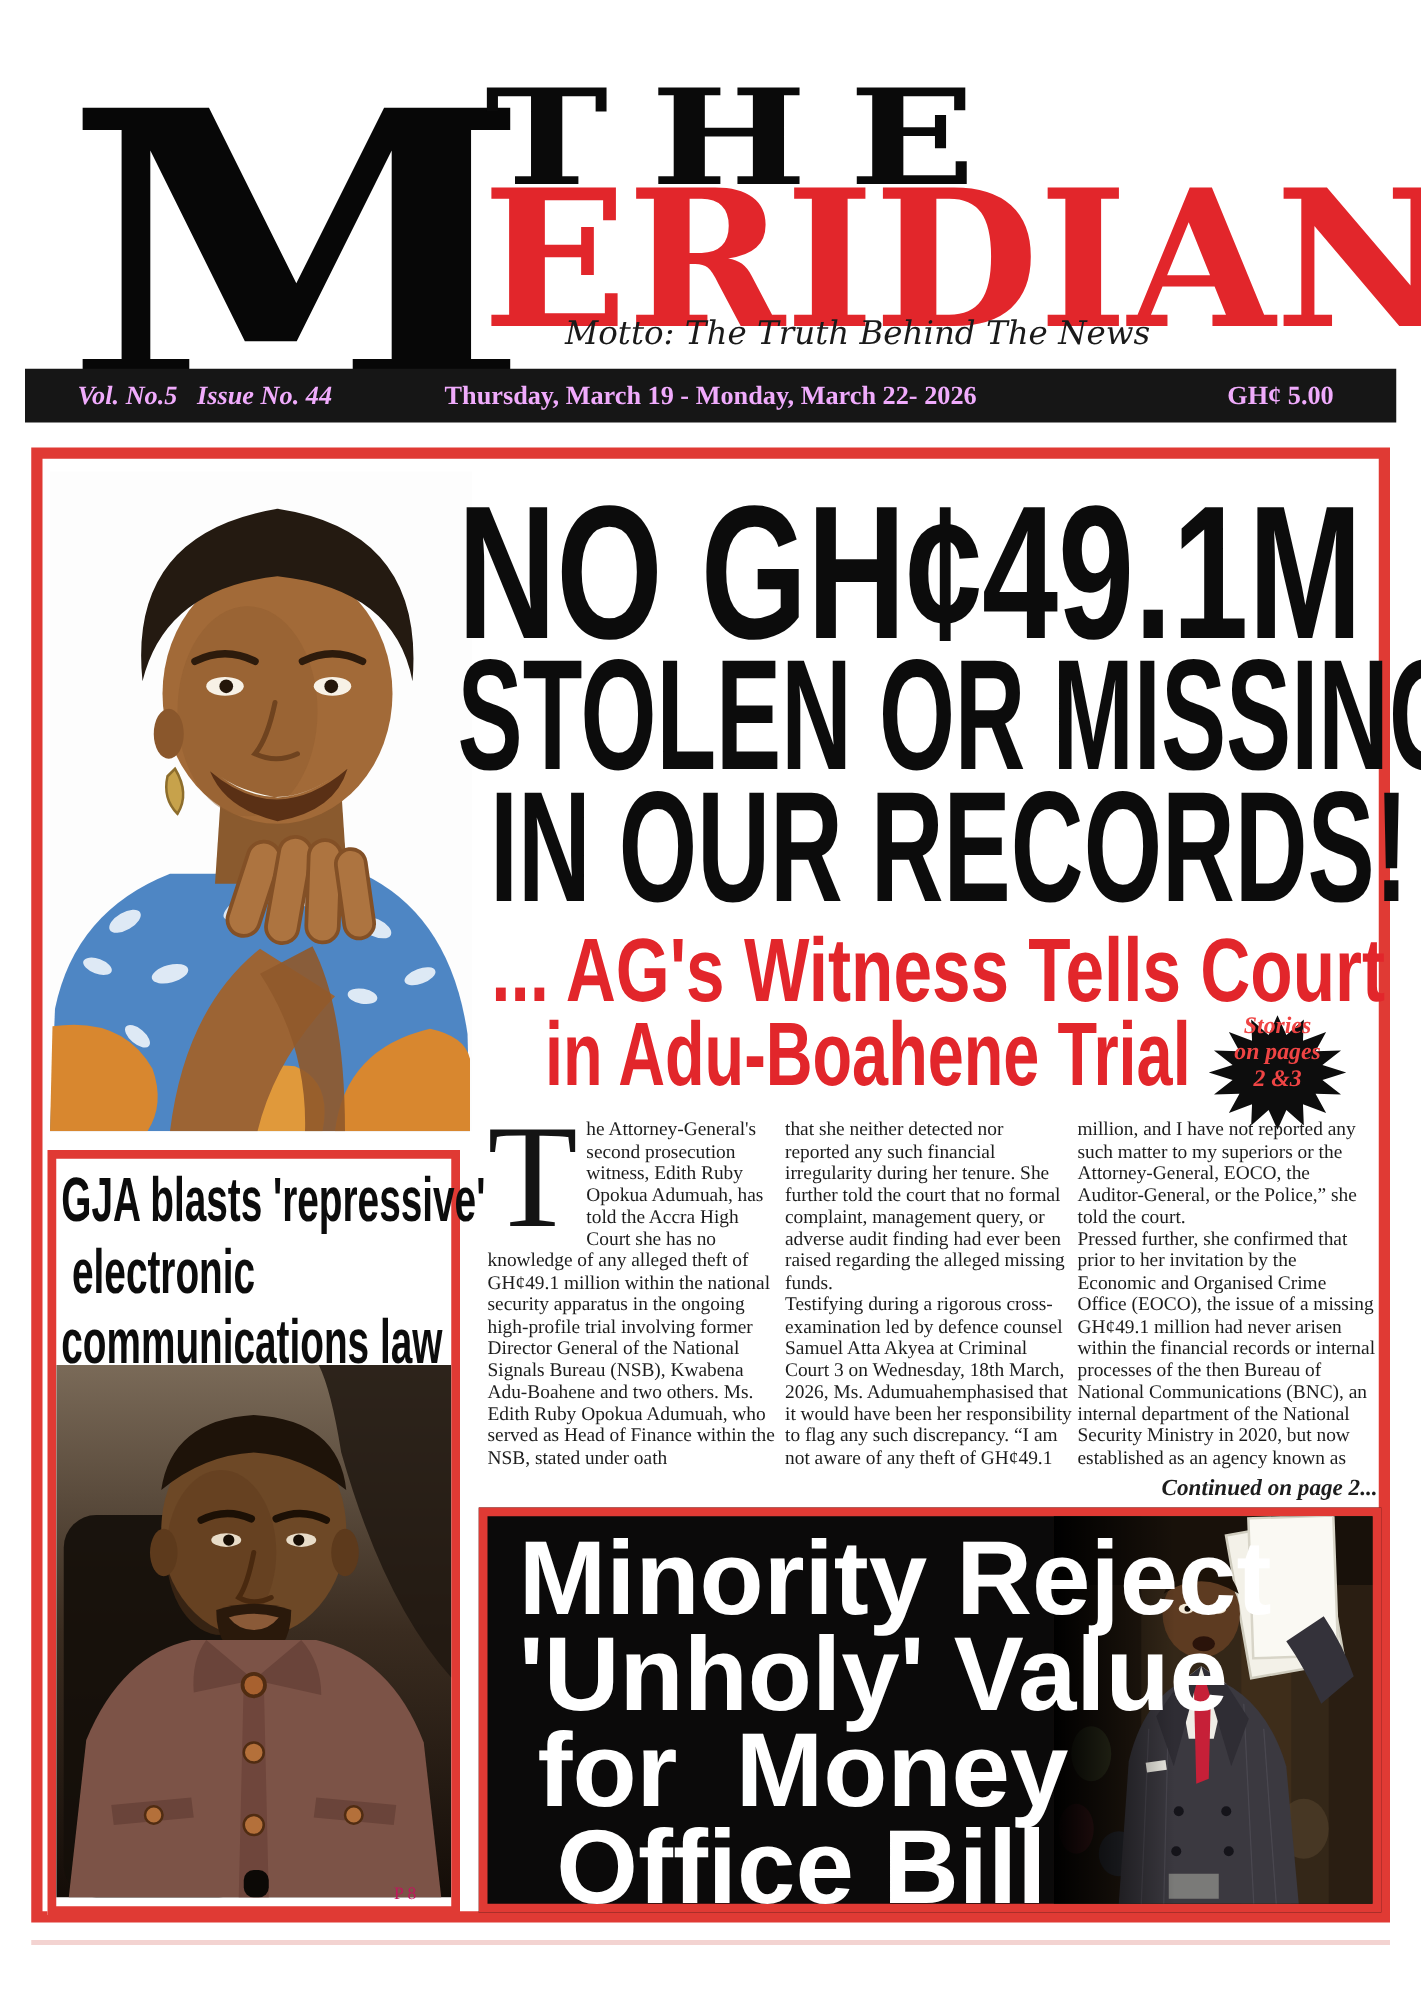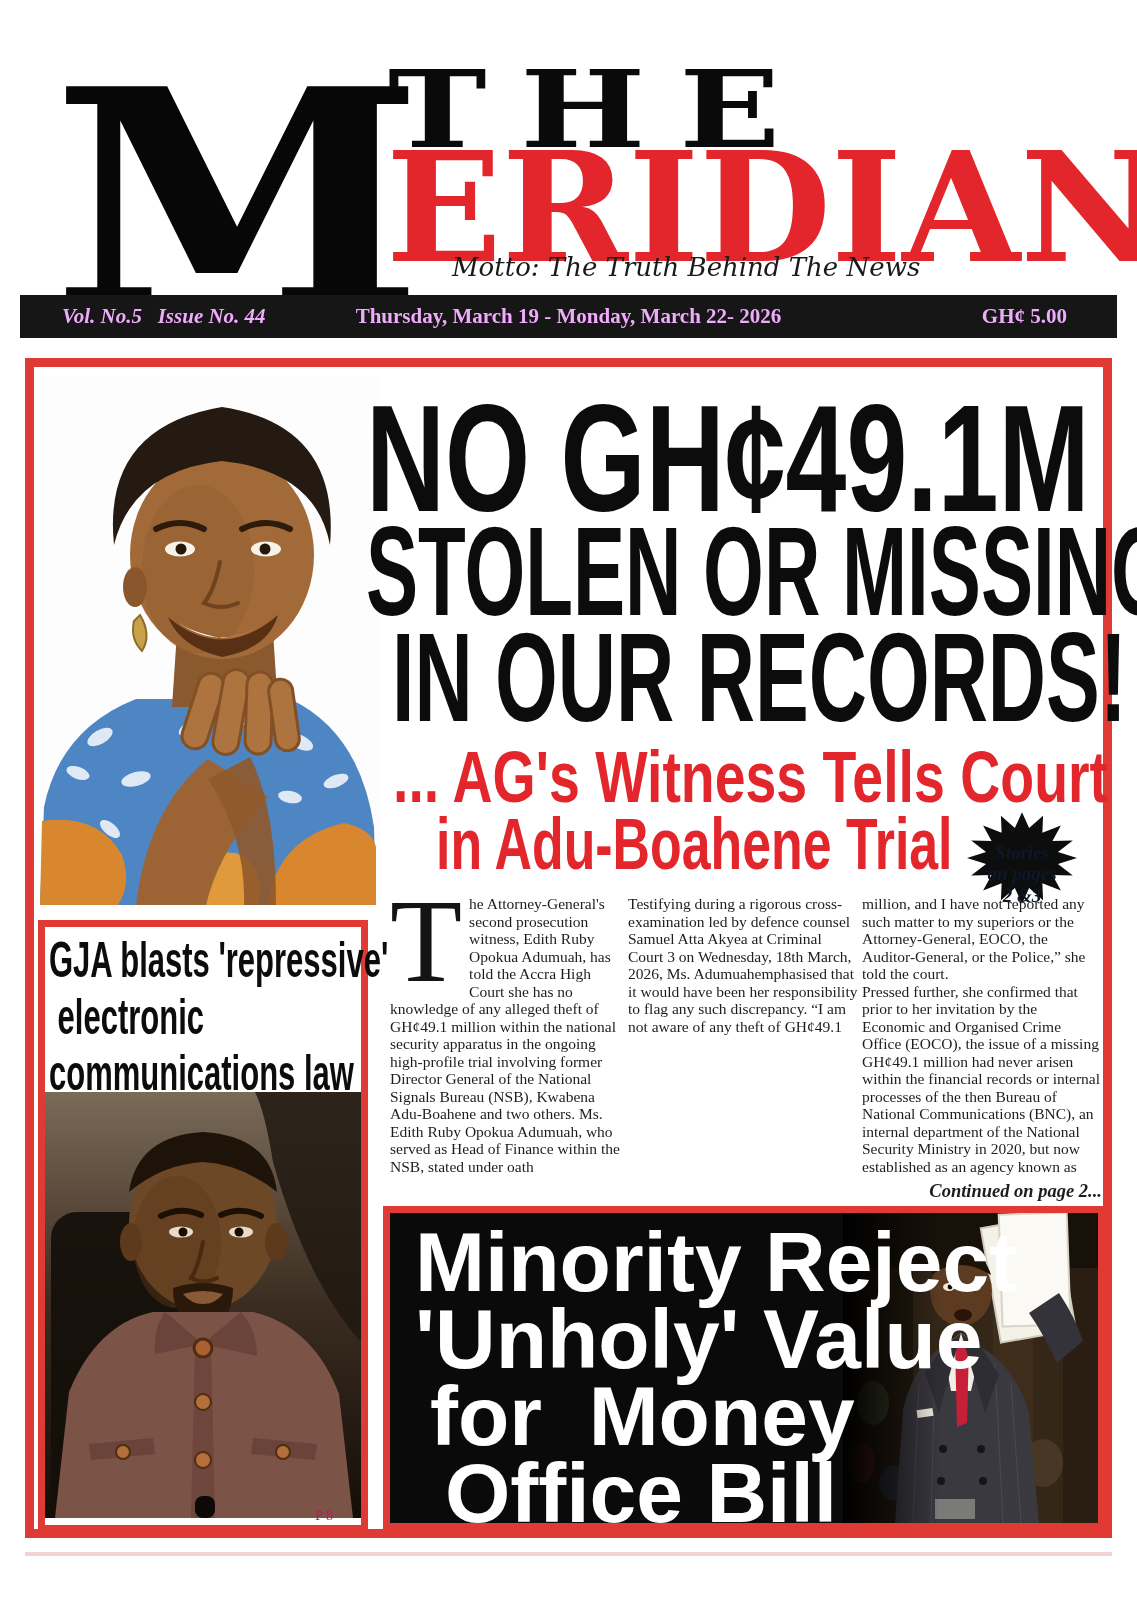--- a/index.html
+++ b/index.html
@@ -48,21 +48,21 @@
   }
   .hl1 { left:366px; top:382px; font-size:152px; transform:scaleX(0.72); }
   .hl2 { left:366px; top:509px; font-size:126px; transform:scaleX(0.62); }
   .hl3 { left:392px; top:615px; font-size:126px; transform:scaleX(0.64); }
   .sh1 { left:393px; top:741px; font-size:72px; transform:scaleX(0.77); color:#e2262b; }
   .sh2 { left:436px; top:808px; font-size:72px; transform:scaleX(0.72); color:#e2262b; }
   
   .burst-wrap { left:966px; top:810px; width:112px; height:96px; }
   .burst-text {
     left:966px; top:810px; width:112px; height:96px; display:flex; flex-direction:column;
-    align-items:center; justify-content:flex-end; color:#0f172a;
+    align-items:center; justify-content:flex-start; color:#ef4444;
     font-family:"Liberation Serif", serif; font-weight:bold; font-style:italic;
     font-size:19px; line-height:1.12; text-align:center;
   }
   
   .col {
     top:895px; font-size:15.5px; line-height:1.13; color:#1d1d1d;
     font-family:"Liberation Serif", serif;
   }
   .col p { margin:0; white-space:pre-wrap; }
   .col1 { left:390px; width:232px; }
@@ -175,20 +175,21 @@
   <div class="abs burst-text">
     <div>Stories</div>
     <div>on pages</div>
     <div>2 &amp;3</div>
   </div>
 
   <div class="abs col col1">
     <p><span class="dropcap">T</span><span>he Attorney-General's second prosecution witness, Edith Ruby Opokua Adumuah, has told the Accra High Court she has no knowledge of any alleged theft of GH¢49.1 million within the national security apparatus in the ongoing high-profile trial involving former Director General of the National Signals Bureau (NSB), Kwabena Adu-Boahene and two others. Ms. Edith Ruby Opokua Adumuah, who served as Head of Finance within the NSB, stated under oath</span></p>
   </div>
   <div class="abs col col2">
+    <p>that she neither detected nor reported any such financial irregularity during her tenure. She further told the court that no formal complaint, management query, or adverse audit finding had ever been raised regarding the alleged missing funds.</p>
     <p>Testifying during a rigorous cross-examination led by defence counsel Samuel Atta Akyea at Criminal Court 3 on Wednesday, 18th March,  2026, Ms. Adumuahemphasised that it would have been her responsibility to flag any such discrepancy. “I am not aware of any theft of GH¢49.1</p>
   </div>
   <div class="abs col col3">
     <p>million, and I have not reported any such matter to my superiors or the Attorney-General, EOCO, the Auditor-General, or the Police,” she told the court.</p>
     <p>Pressed further, she confirmed that prior to her invitation by the Economic and Organised Crime Office (EOCO), the issue of a missing GH¢49.1 million had never arisen within the financial records or internal processes of the then Bureau of National Communications (BNC), an internal department of the National Security Ministry in 2020, but now established as an agency known as</p>
     <div class="continued">Continued on page 2...</div>
   </div>
 
   <div class="abs gja-box">
     <div class="cond gl gl1">GJA blasts 'repressive'</div>

